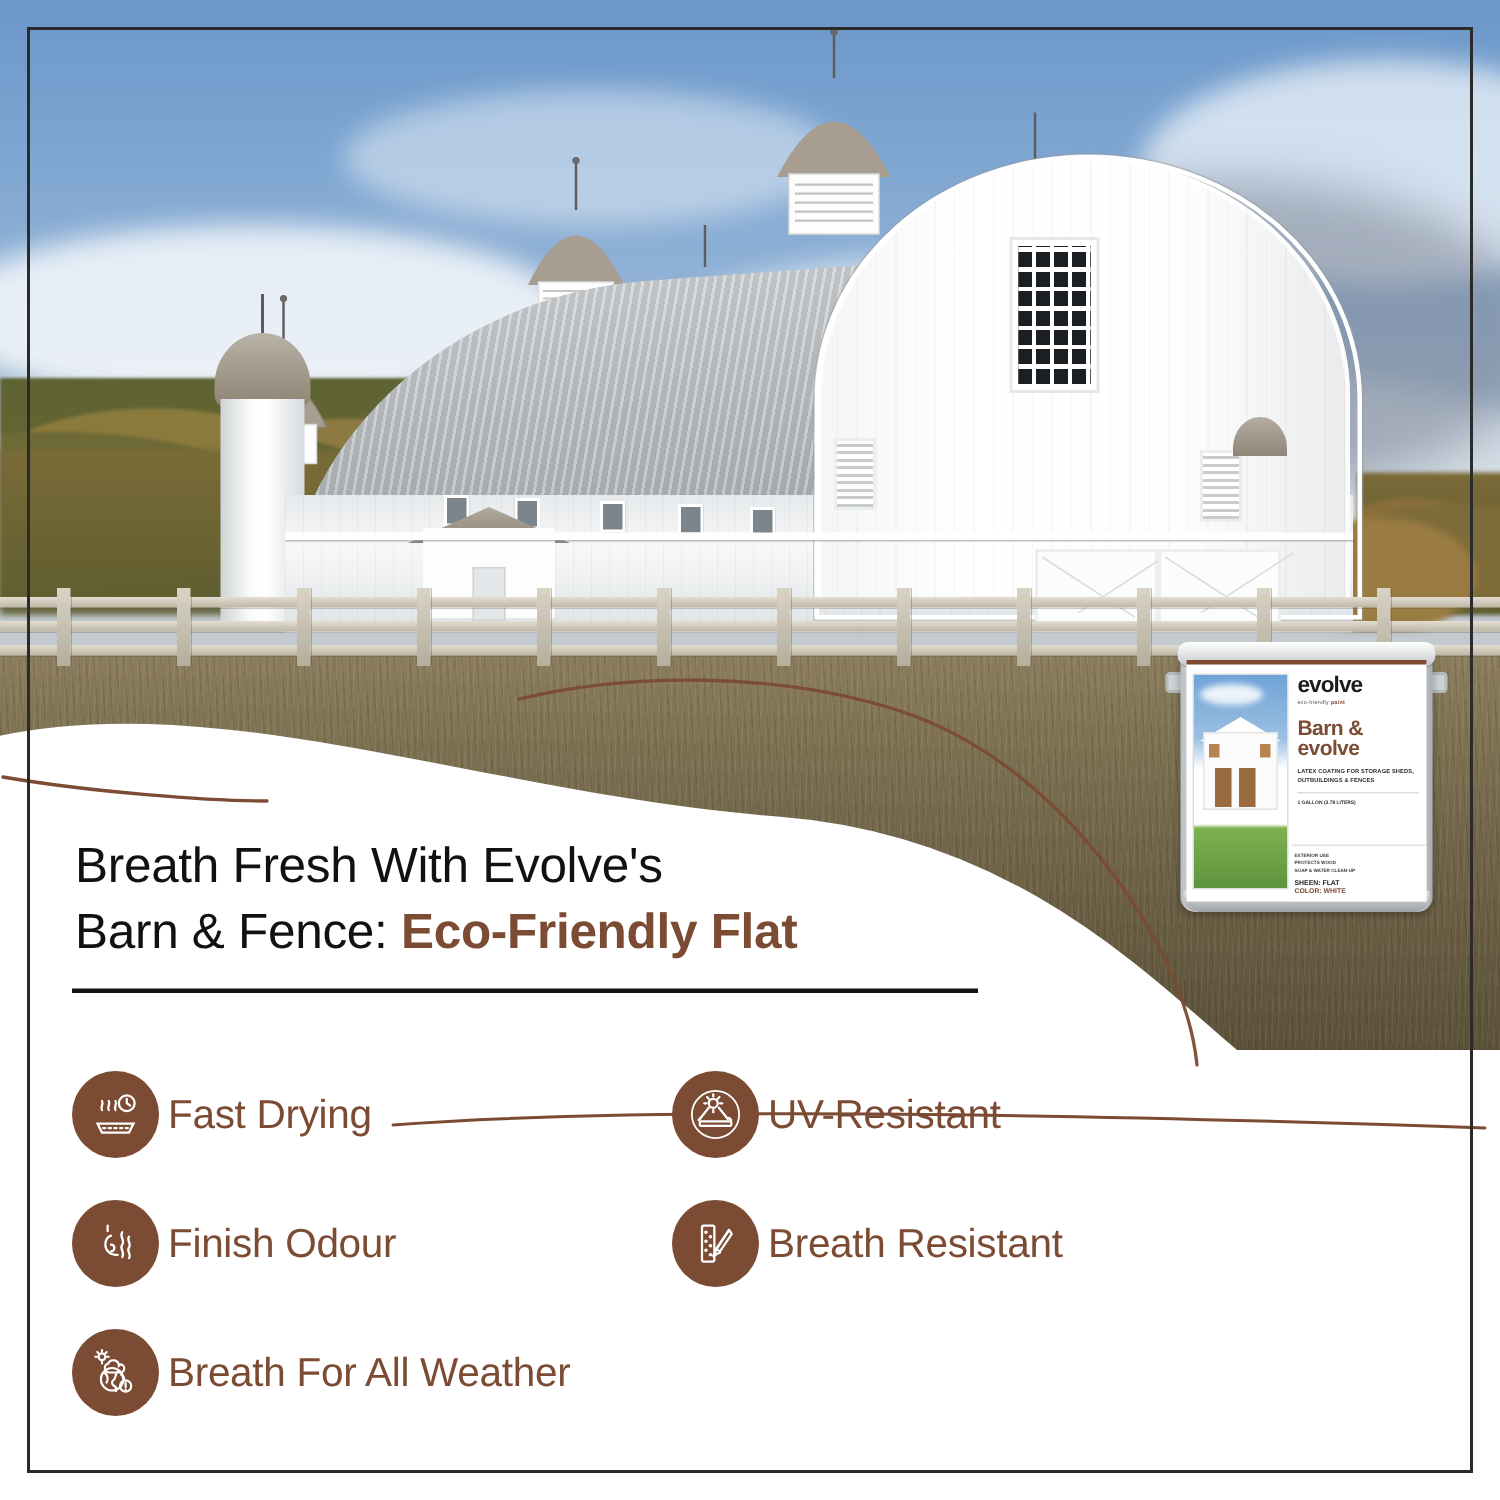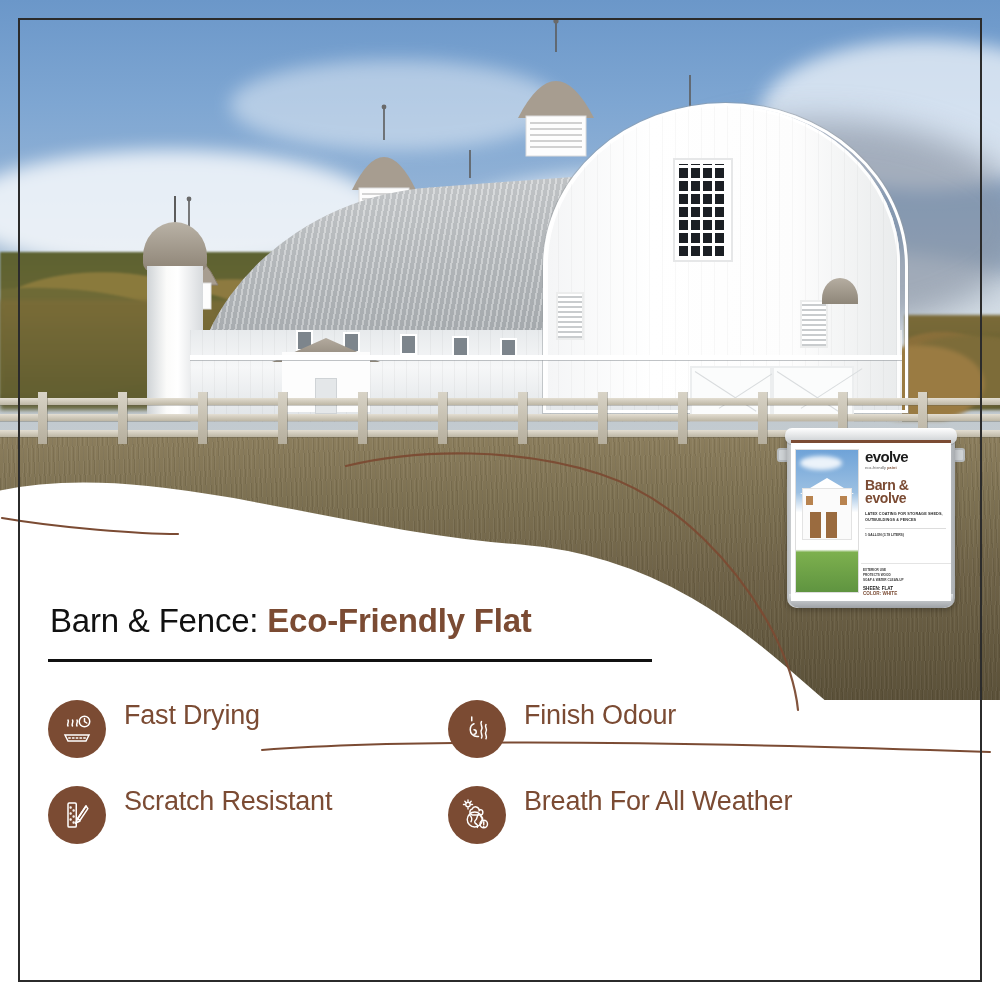--- a/index.html
+++ b/index.html
@@ -166,21 +166,21 @@
   .colorw{font-size:4.6px;font-weight:700;color:#7b4b33;}
 
   
   .headline{position:absolute;left:50px;top:555px;width:640px;}
   .headline h1{margin:0;font-size:33px;line-height:1.33;font-weight:400;color:#111;letter-spacing:-.2px;}
   .headline h1 .accent{color:#7b4b33;font-weight:700;}
   .rule{position:absolute;left:48px;top:659px;width:604px;height:3px;background:#111;}
 
   .features{position:absolute;left:48px;top:700px;width:906px;
       display:grid;grid-template-columns:400px 1fr;grid-auto-rows:86px;}
-  .feat{display:flex;gap:18px;}
+  .feat{display:flex;align-items:center;gap:6px;}
   .fcircle{width:58px;height:58px;border-radius:50%;background:#7b4b33;flex:0 0 58px;
       display:flex;align-items:center;justify-content:center;}
   .fcircle svg{width:36px;height:36px;}
   .flabel{font-size:27px;color:#7b4b33;font-weight:400;letter-spacing:-.2px;white-space:nowrap;}
 
   .frame{position:absolute;left:18px;top:18px;right:18px;bottom:18px;border:2px solid #2b2b2b;pointer-events:none;}
 </style>
 </head>
 <body>
 
@@ -341,41 +341,54 @@
         <div class="bl">PROTECTS WOOD</div>
         <div class="bl">SOAP &amp; WATER CLEAN-UP</div>
         <div class="sheen">SHEEN: FLAT</div>
         <div class="colorw">COLOR: WHITE</div>
       </div>
     </div>
   </div>
 
   <div class="headline">
     <h1>
-      <br>
+      <span>Breath Fresh With Evolve's</span><br>
       <span>Barn &amp; Fence: </span><span class="accent">Eco-Friendly Flat</span>
     </h1>
   </div>
   <div class="rule"></div>
 
   <div class="features">
 
     <div class="feat">
       <div class="fcircle">
         <svg viewBox="0 0 48 48" fill="none" stroke="#fff" stroke-width="2" stroke-linecap="round">
           <path d="M12 20c-2-3 2-5 0-8M18 20c-2-3 2-5 0-8M24 20c-2-3 2-5 0-8"></path>
           <circle cx="34" cy="14" r="7"></circle>
           <path d="M34 10v4l3 2"></path>
           <path d="M8 32h32l-4 8H12z"></path>
           <path d="M13 36h22" stroke-dasharray="2 3"></path>
         </svg>
       </div>
       <div class="flabel">Fast Drying</div>
     </div>
 
+    <div class="feat">
+      <div class="fcircle">
+        <svg viewBox="0 0 48 48" fill="none" stroke="#fff" stroke-width="2" stroke-linecap="round">
+          <circle cx="24" cy="24" r="21" stroke-width="1.6"></circle>
+          <circle cx="22" cy="14" r="4"></circle>
+          <path d="M22 6v2M22 20v2M14 14h2M28 14h2M16.5 8.5l1.4 1.4M27.5 8.5l-1.4 1.4"></path>
+          <path d="M18 18l-8 10M27 18l8 10"></path>
+          <path d="M11 27l-2 2M36 27l2 2"></path>
+          <rect x="10" y="30" width="28" height="4" rx="1"></rect>
+        </svg>
+      </div>
+      <div class="flabel">UV-Resistant</div>
+    </div>
 
     <div class="feat">
       <div class="fcircle">
         <svg viewBox="0 0 48 48" fill="none" stroke="#fff" stroke-width="2" stroke-linecap="round">
           <path d="M17 8v5"></path>
           <path d="M20 17c-3 1-5 4-5 8 0 5 4 9 9 9h2"></path>
           <path d="M20 25c2 0 3 1.4 3 3s-1.4 3-3 3"></path>
           <path d="M30 14c-3 4 3 7 0 11s3 7 0 11"></path>
           <path d="M36 18c-2.6 3.4 2.6 6 0 9.5s2.6 6 0 9.5"></path>
         </svg>
@@ -394,21 +407,21 @@
             <circle cx="15.5" cy="22" r=".9"></circle>
               <circle cx="19.5" cy="26" r=".9"></circle>
             <circle cx="15.5" cy="30" r=".9"></circle>
               <circle cx="19.5" cy="34" r=".9"></circle>
           </g>
           <path d="M36 12l-11 17"></path>
           <path d="M36 12l2.5 3.5L28 31l-3.5-2z"></path>
           <path d="M25 29l-3 6 6-3"></path>
         </svg>
       </div>
-      <div class="flabel">Scratch Resistant</div>
+      <div class="flabel">Breath Resistant</div>
     </div>
 
     <div class="feat">
       <div class="fcircle">
         <svg viewBox="0 0 48 48" fill="none" stroke="#fff" stroke-width="1.9" stroke-linecap="round">
           <circle cx="12" cy="10" r="3"></circle>
           <path d="M12 4v1.6M12 14.4V16M6 10h1.6M16.4 10H18M7.8 5.8l1.1 1.1M16.2 5.8l-1.1 1.1"></path>
           <path d="M27 18a5 5 0 0 0-9.6-1.8A4 4 0 0 0 18 24h10a3.6 3.6 0 0 0 .4-7.2z"></path>
           <circle cx="21" cy="30" r="10"></circle>
           <path d="M14 24c3 2 4 6 2 9M26 23c-3 3-1 6-4 8-2 1.4-1 4 1 5"></path>

